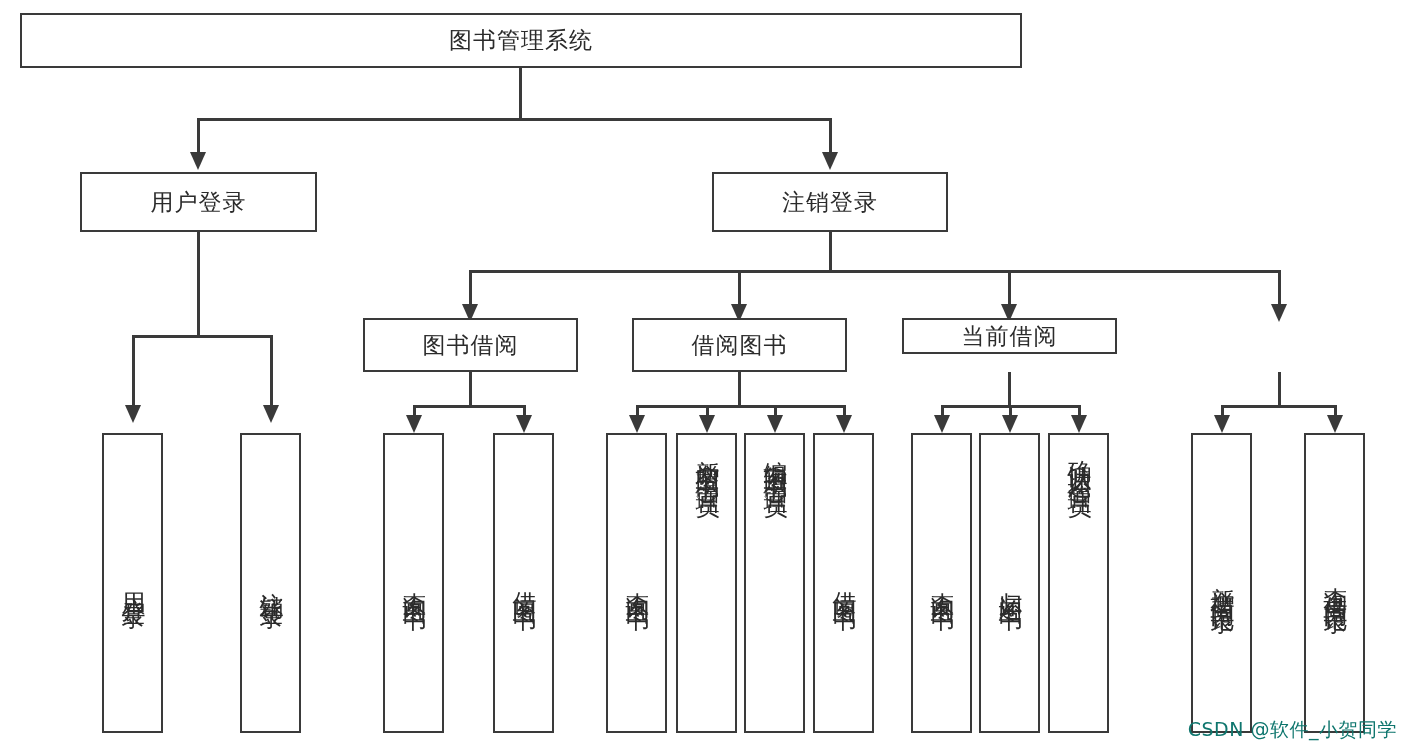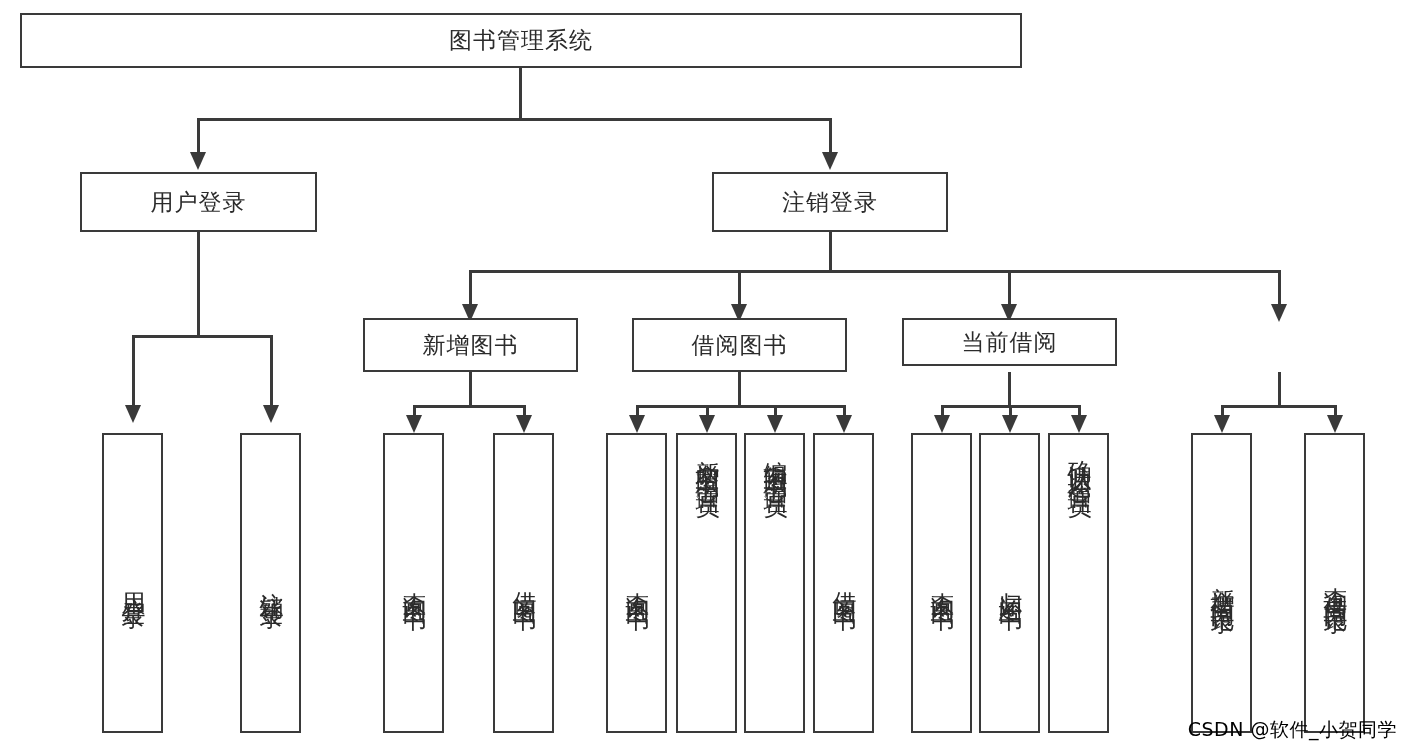--- a/index.html
+++ b/index.html
@@ -65,21 +65,21 @@
     height: 0;
     border-left: 8px solid transparent;
     border-right: 8px solid transparent;
     border-top: 18px solid #3a3a3a;
   }
   #watermark {
     position: absolute;
     right: 8px;
     bottom: 4px;
     font-size: 19px;
-    color: #000000;
+    color: #0f766e;
     white-space: nowrap;
     letter-spacing: 0.5px;
   }
 </style>
 </head>
 <body>
 
 <div id="canvas">
 
   <div class="box" style="left:20px; top:13px; width:1002px; height:55px;">
@@ -122,26 +122,26 @@
   <div class="line vline" style="left:469px; top:270px; height:36px;"></div>
   <div class="arrow" style="left:462px; top:304px;"></div>
   <div class="line vline" style="left:738px; top:270px; height:36px;"></div>
   <div class="arrow" style="left:731px; top:304px;"></div>
   <div class="line vline" style="left:1008px; top:270px; height:36px;"></div>
   <div class="arrow" style="left:1001px; top:304px;"></div>
   <div class="line vline" style="left:1278px; top:270px; height:36px;"></div>
   <div class="arrow" style="left:1271px; top:304px;"></div>
 
   <div class="box" style="left:363px; top:318px; width:215px; height:54px;">
-    <span class="box-label">新增图书</span>
+    <span class="box-label">图书借阅</span>
   </div>
   <div class="box" style="left:632px; top:318px; width:215px; height:54px;">
     <span class="box-label">借阅图书</span>
   </div>
-  <div class="box" style="left:902px; top:318px; width:215px; height:48px;">
+  <div class="box" style="left:902px; top:318px; width:215px; height:36px;">
     <span class="box-label">当前借阅</span>
   </div>
 
   <div class="line vline" style="left:469px; top:372px; height:33px;"></div>
   <div class="line hline" style="left:414px; top:405px; width:110px;"></div>
   <div class="line vline" style="left:413px; top:405px; height:14px;"></div>
   <div class="arrow" style="left:406px; top:415px;"></div>
   <div class="line vline" style="left:523px; top:405px; height:14px;"></div>
   <div class="arrow" style="left:516px; top:415px;"></div>
 

